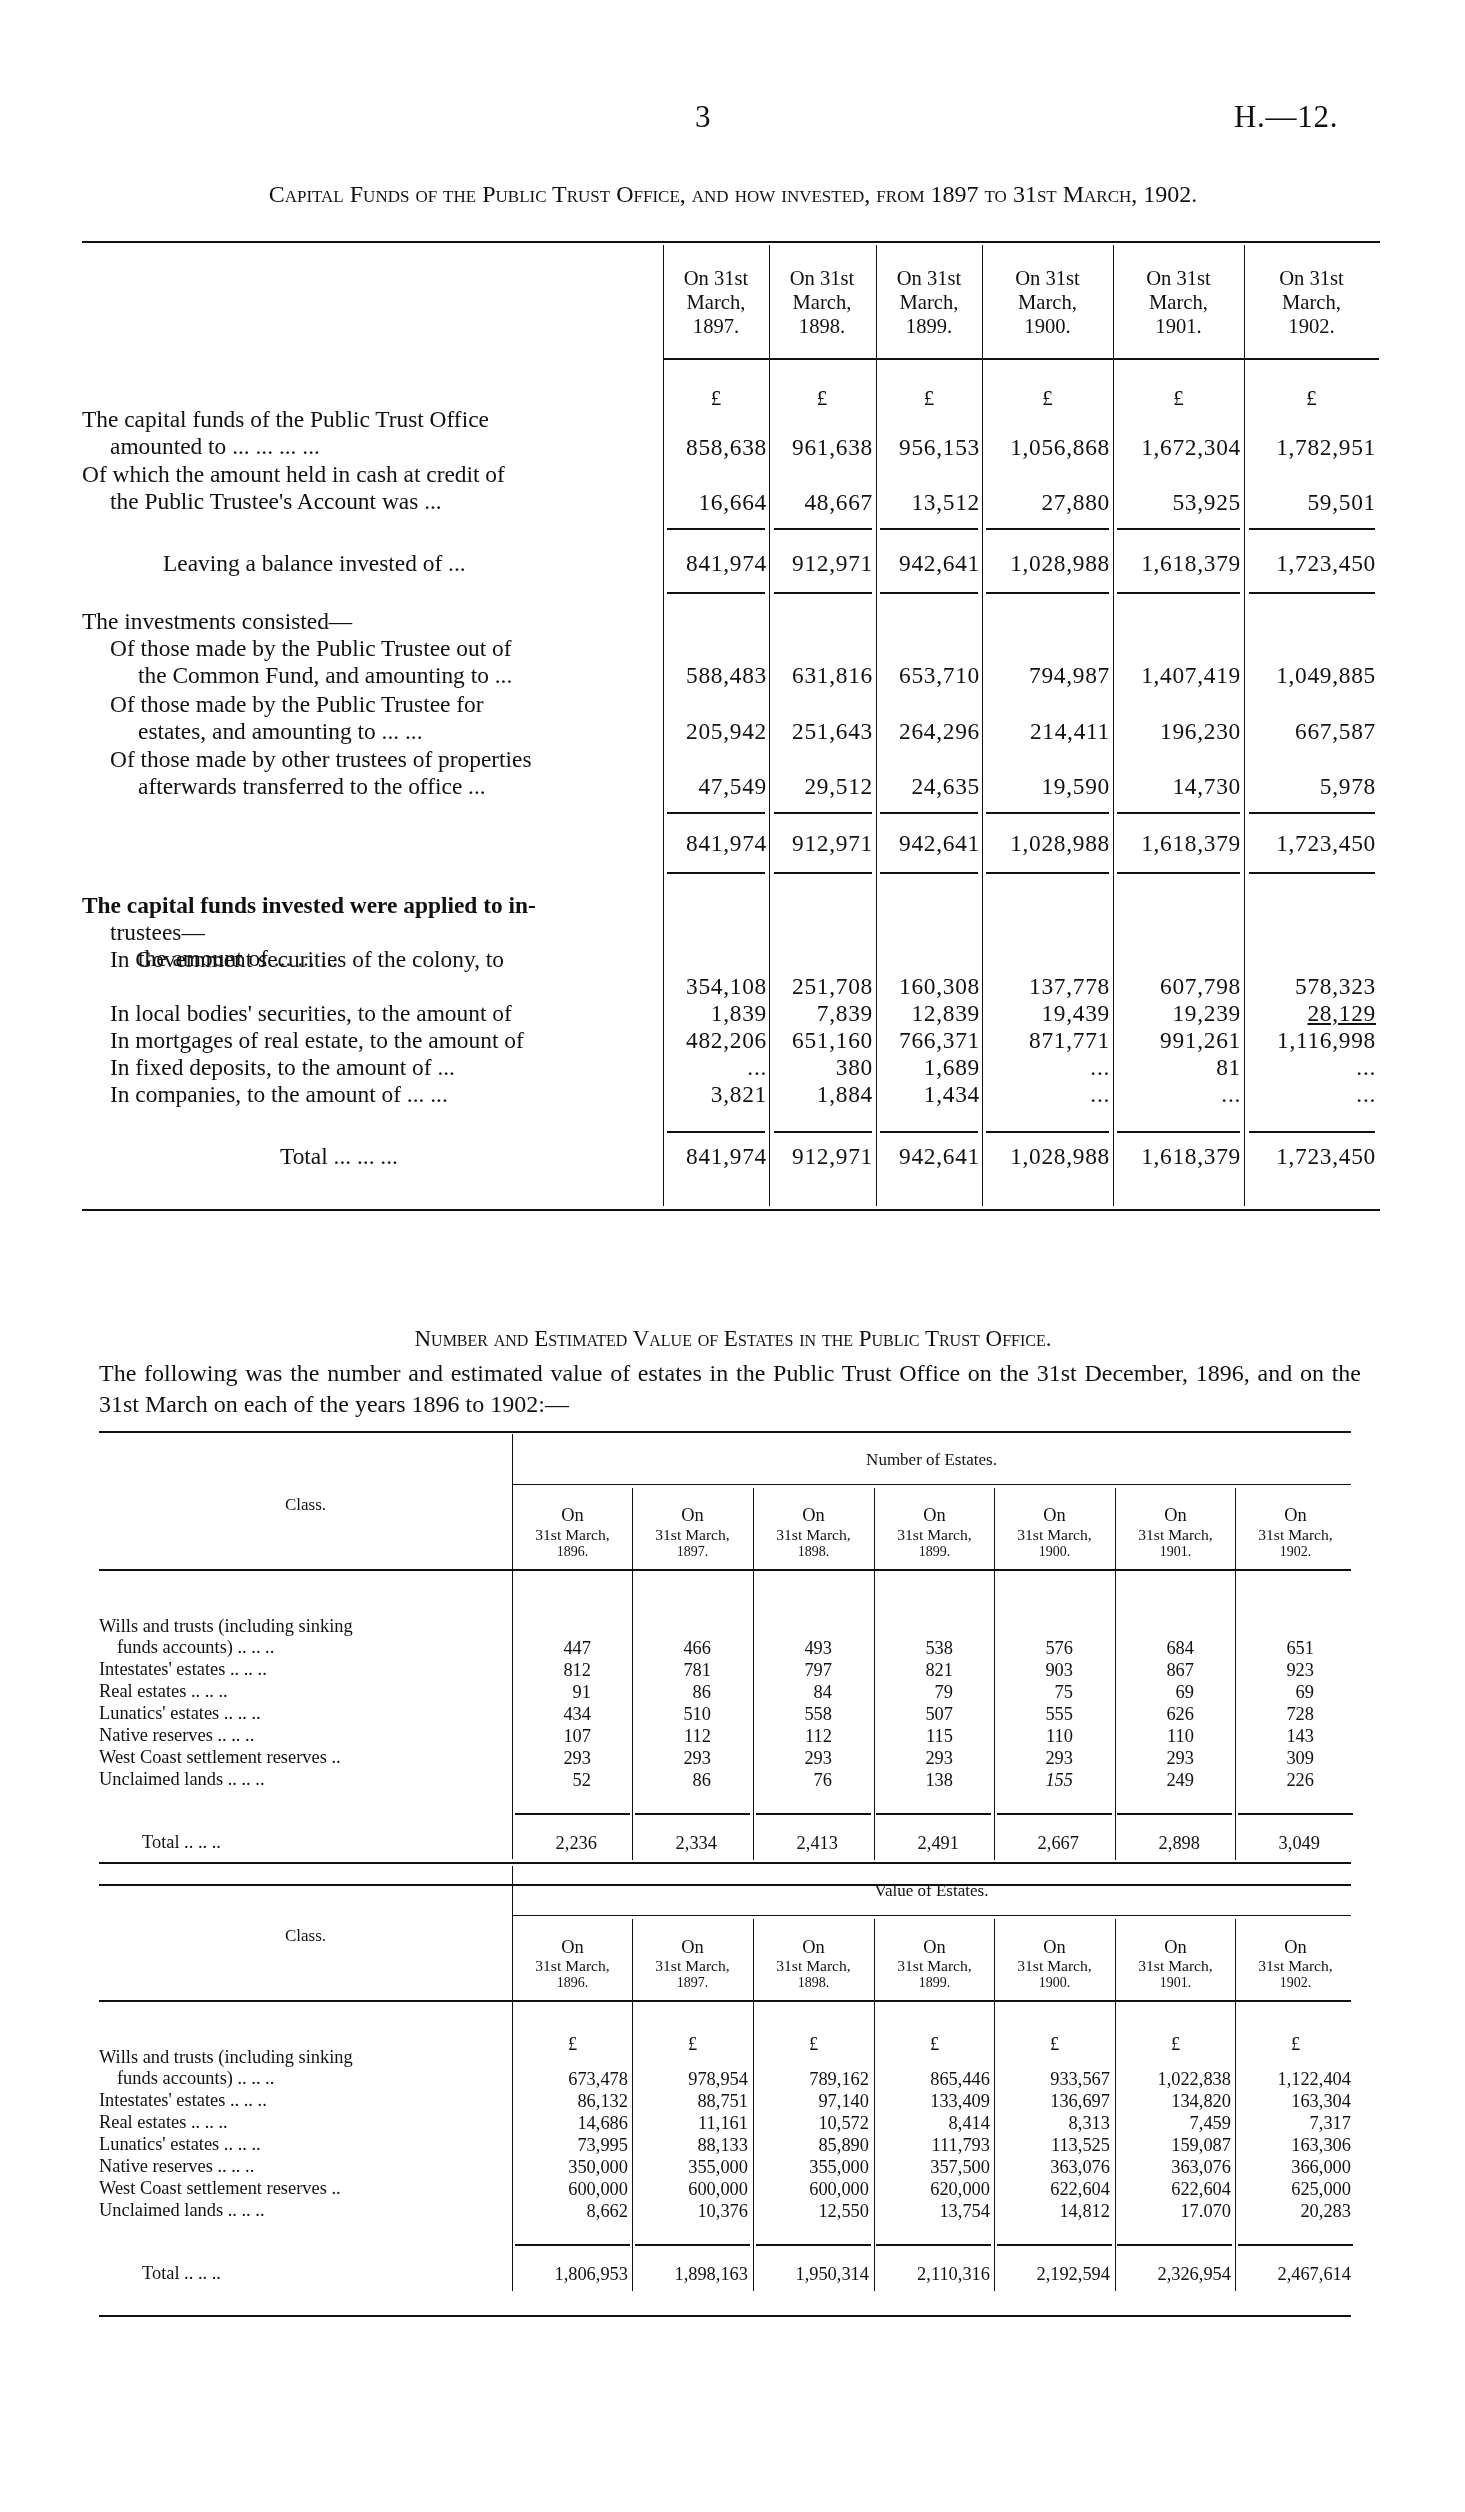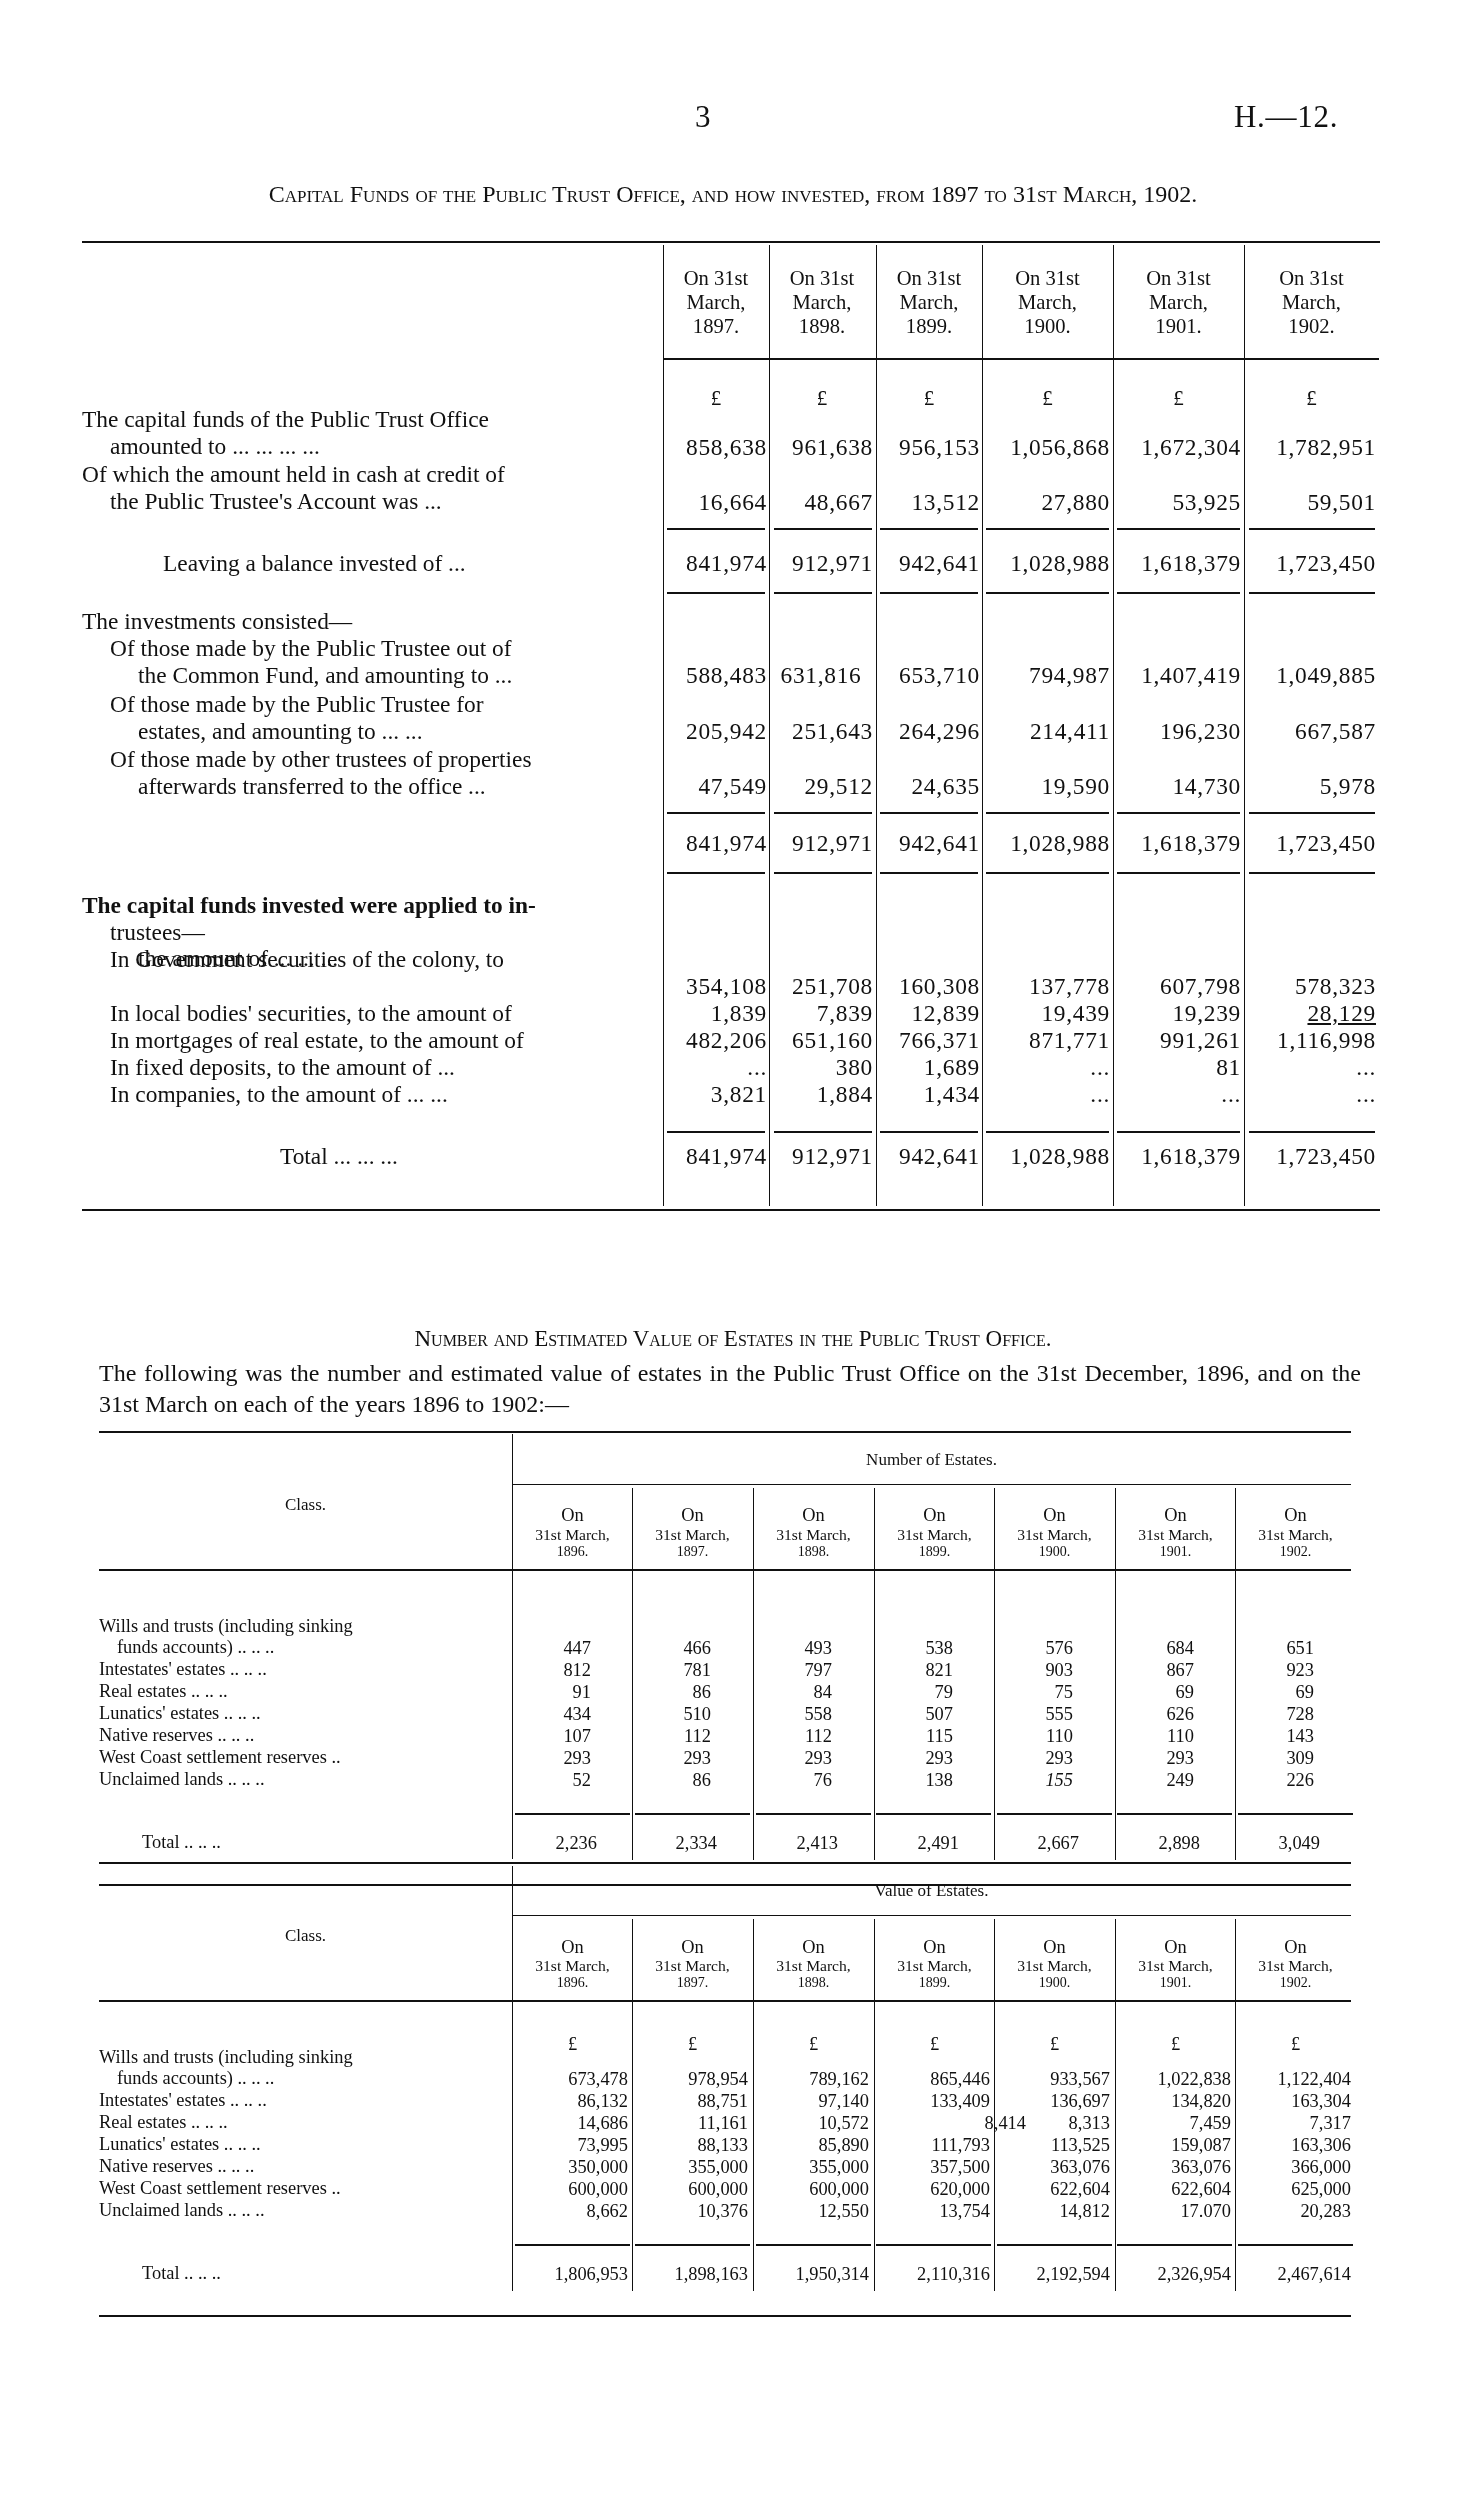--- a/index.html
+++ b/index.html
@@ -103,21 +103,21 @@
     <div class="rule" style="left: 667px; top: 592px; width: 98px;"></div>
     <div class="rule" style="left: 774px; top: 592px; width: 98px;"></div>
     <div class="rule" style="left: 880px; top: 592px; width: 98px;"></div>
     <div class="rule" style="left: 986px; top: 592px; width: 123px;"></div>
     <div class="rule" style="left: 1117px; top: 592px; width: 123px;"></div>
     <div class="rule" style="left: 1249px; top: 592px; width: 126px;"></div>
     <div class="lbl" style="left: 82px; top: 608px;">The investments consisted—</div>
     <div class="lbl" style="left: 110px; top: 635px;">Of those made by the Public Trustee out of</div>
     <div class="lbl" style="left: 138px; top: 662px;">the Common Fund, and amounting to  ...</div>
     <div class="cellR" style="left: 663px; top: 662px; width: 104px;">588,483</div>
-    <div class="cellR" style="left: 769px; top: 662px; width: 104px; text-align: center;">631,816</div>
+    <div class="cellR" style="left: 769px; top: 662px; width: 104px;">631,816</div>
     <div class="cellR" style="left: 876px; top: 662px; width: 104px;">653,710</div>
     <div class="cellR" style="left: 982px; top: 662px; width: 128px;">794,987</div>
     <div class="cellR" style="left: 1113px; top: 662px; width: 128px;">1,407,419</div>
     <div class="cellR" style="left: 1244px; top: 662px; width: 132px;">1,049,885</div>
     <div class="lbl" style="left: 110px; top: 691px;">Of those made by the Public Trustee for</div>
     <div class="lbl" style="left: 138px; top: 718px;">estates, and amounting to      ...      ...</div>
     <div class="cellR" style="left: 663px; top: 718px; width: 104px;">205,942</div>
     <div class="cellR" style="left: 769px; top: 718px; width: 104px;">251,643</div>
     <div class="cellR" style="left: 876px; top: 718px; width: 104px;">264,296</div>
     <div class="cellR" style="left: 982px; top: 718px; width: 128px;">214,411</div>
@@ -369,21 +369,21 @@
     <div class="num2" style="left: 632px; top: 2091px; width: 116px;">88,751</div>
     <div class="num2" style="left: 753px; top: 2091px; width: 116px;">97,140</div>
     <div class="num2" style="left: 874px; top: 2091px; width: 116px;">133,409</div>
     <div class="num2" style="left: 994px; top: 2091px; width: 116px;">136,697</div>
     <div class="num2" style="left: 1115px; top: 2091px; width: 116px;">134,820</div>
     <div class="num2" style="left: 1235px; top: 2091px; width: 116px;">163,304</div>
     <div class="lbl2" style="left: 99px; top: 2113px;">Real estates      ..       ..       ..</div>
     <div class="num2" style="left: 512px; top: 2113px; width: 116px;">14,686</div>
     <div class="num2" style="left: 632px; top: 2113px; width: 116px;">11,161</div>
     <div class="num2" style="left: 753px; top: 2113px; width: 116px;">10,572</div>
-    <div class="num2" style="left: 874px; top: 2113px; width: 116px; padding-left: 36px;">8,414</div>
+    <div class="num2" style="left: 874px; top: 2113px; width: 116px;">8,414</div>
     <div class="num2" style="left: 994px; top: 2113px; width: 116px;">8,313</div>
     <div class="num2" style="left: 1115px; top: 2113px; width: 116px;">7,459</div>
     <div class="num2" style="left: 1235px; top: 2113px; width: 116px;">7,317</div>
     <div class="lbl2" style="left: 99px; top: 2135px;">Lunatics' estates ..       ..       ..</div>
     <div class="num2" style="left: 512px; top: 2135px; width: 116px;">73,995</div>
     <div class="num2" style="left: 632px; top: 2135px; width: 116px;">88,133</div>
     <div class="num2" style="left: 753px; top: 2135px; width: 116px;">85,890</div>
     <div class="num2" style="left: 874px; top: 2135px; width: 116px;">111,793</div>
     <div class="num2" style="left: 994px; top: 2135px; width: 116px;">113,525</div>
     <div class="num2" style="left: 1115px; top: 2135px; width: 116px;">159,087</div>

